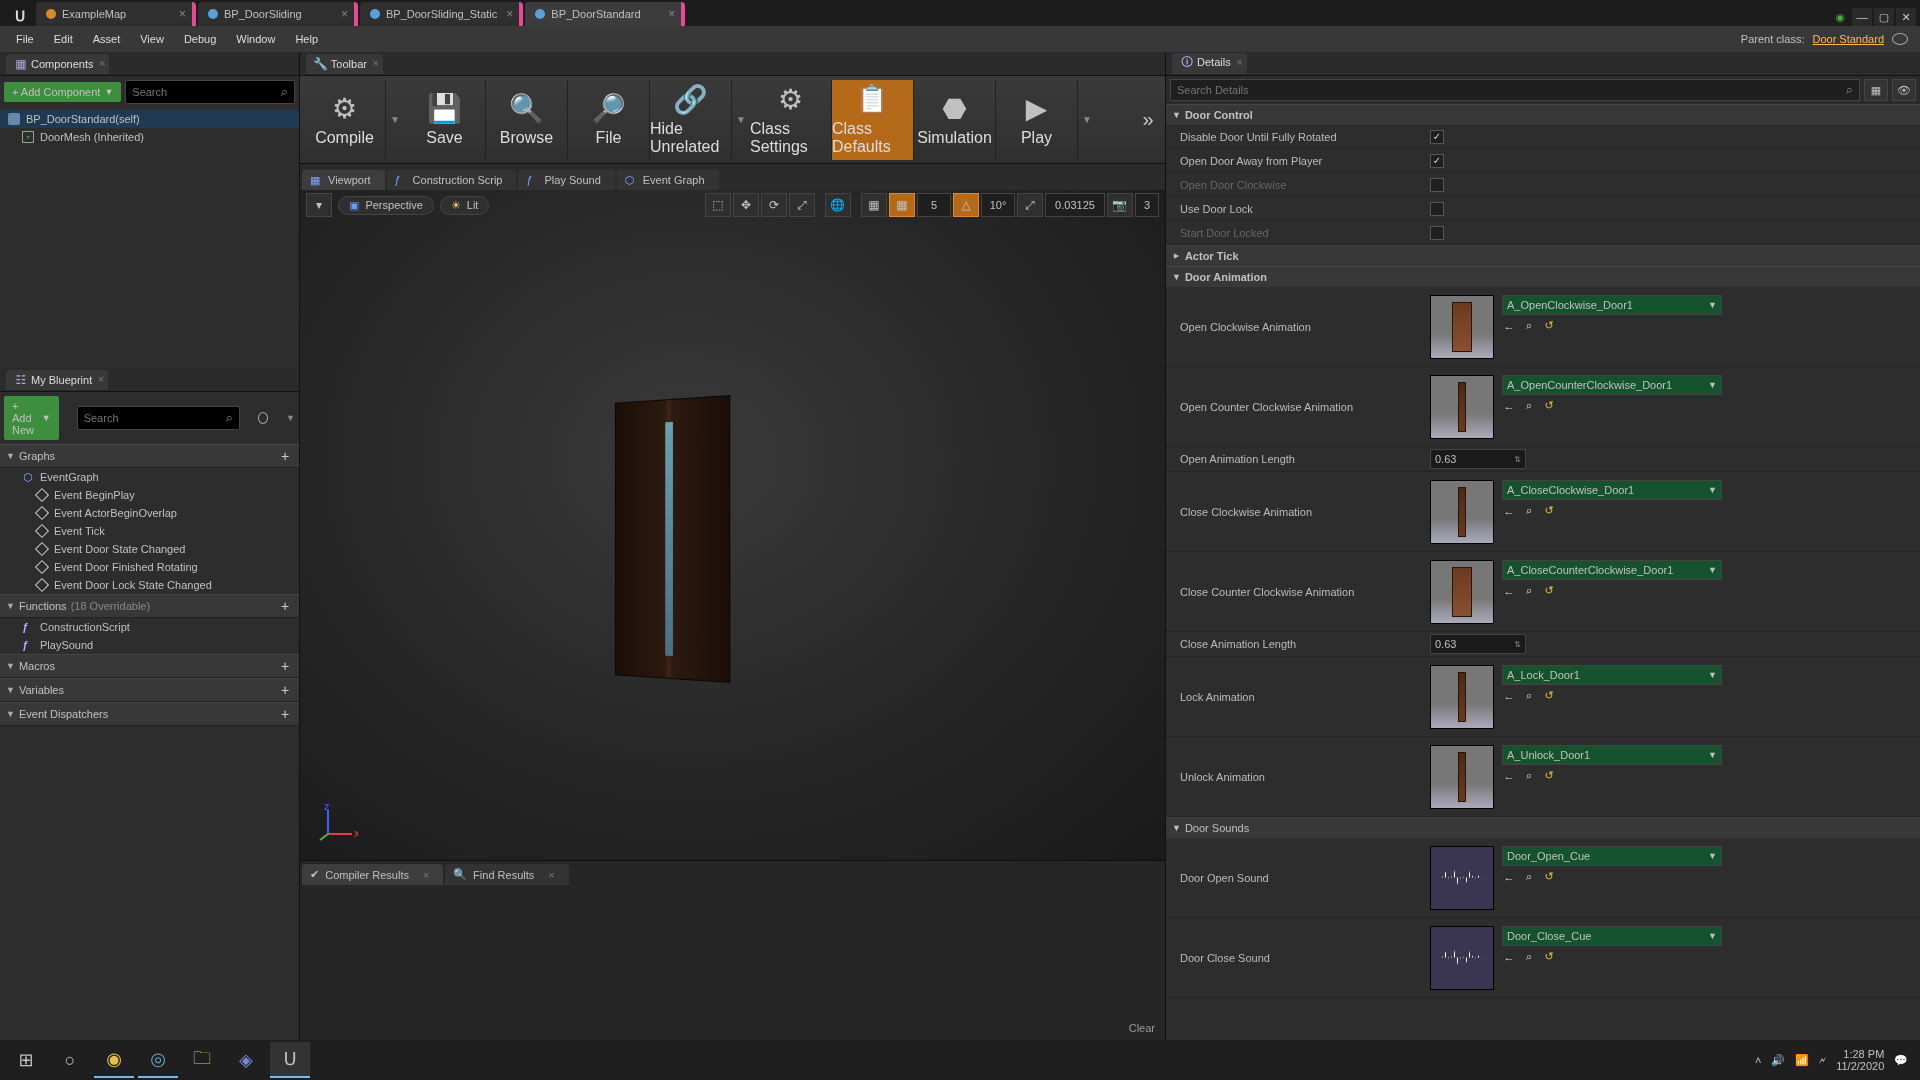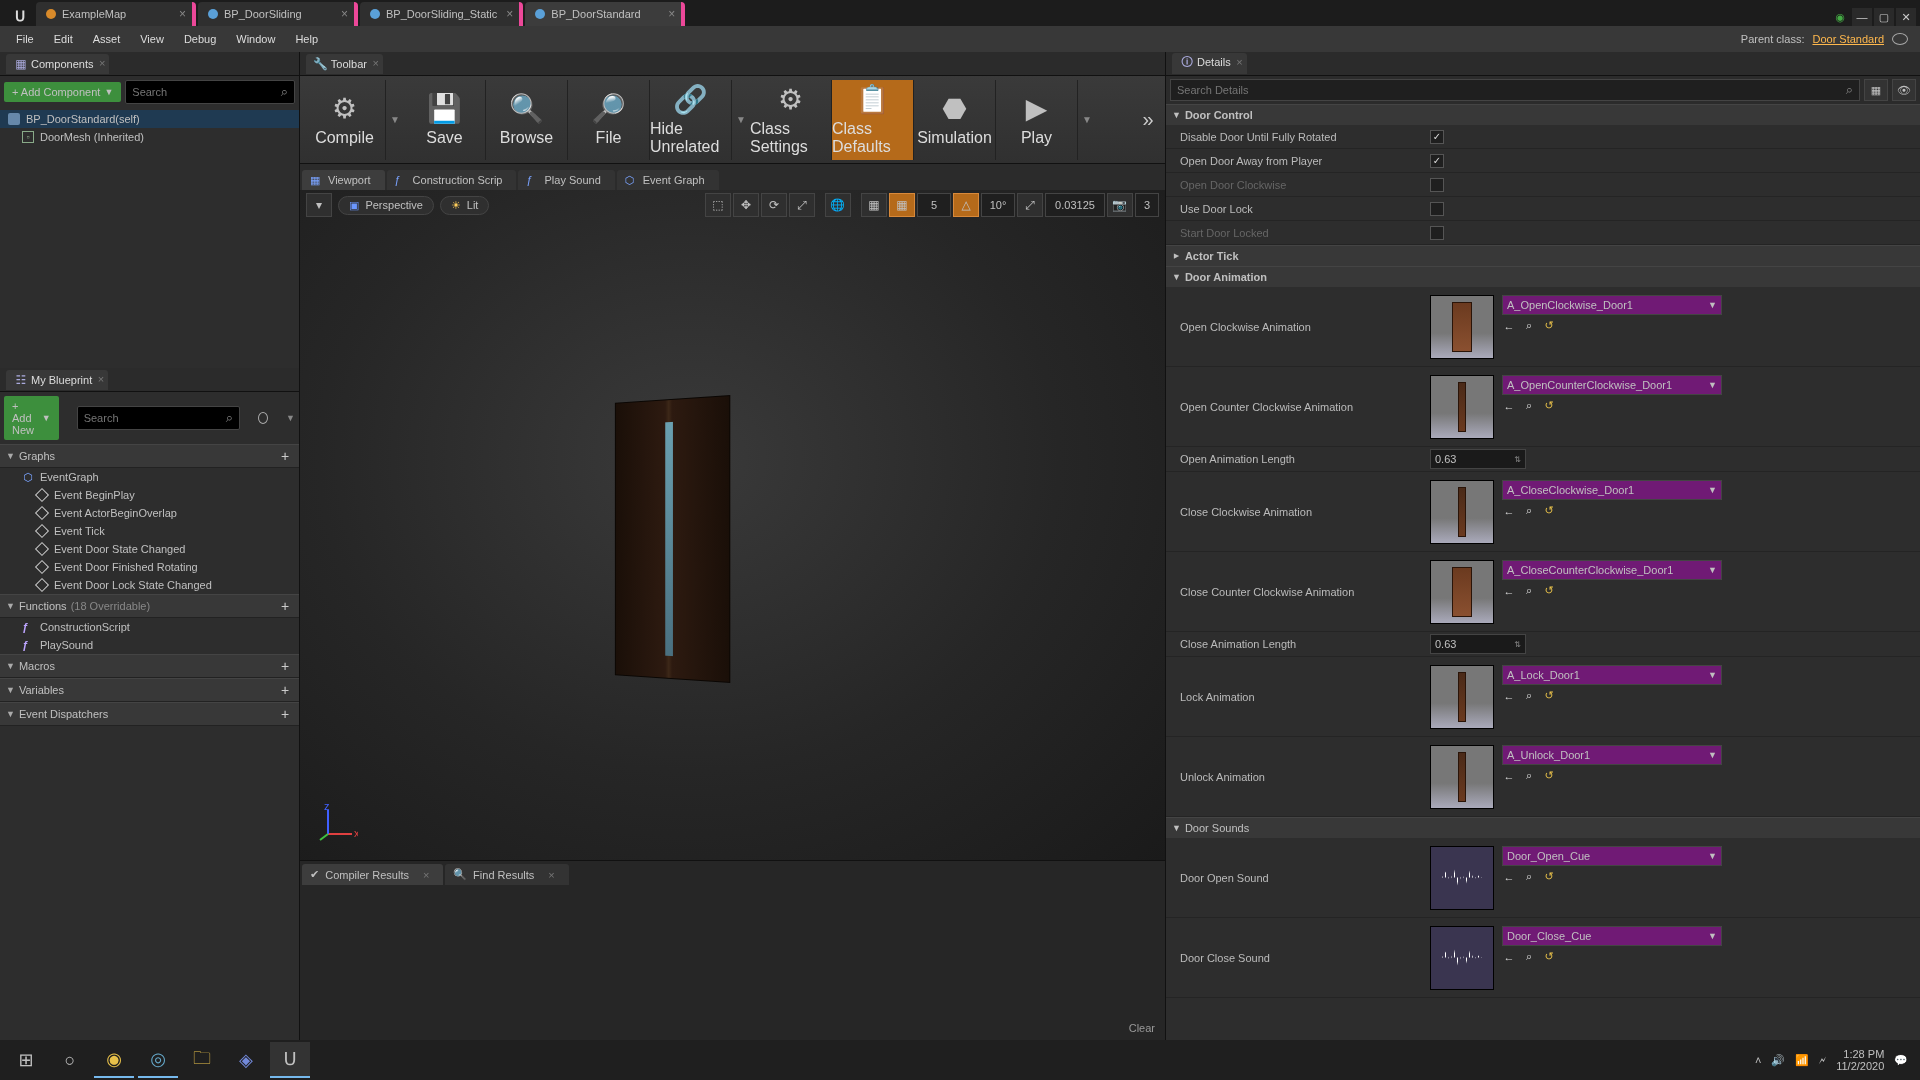--- a/index.html
+++ b/index.html
@@ -106,21 +106,21 @@
 
 .asset-row{display:flex;align-items:center;min-height:80px;border-bottom:1px solid #242424}
 .asset-label{width:258px;padding:4px 8px 4px 14px;color:#bbb}
 .asset-val{flex:1;padding:6px;display:flex;gap:8px}
 .thumb{width:64px;height:64px;background:linear-gradient(#777 60%,#aab 100%);border:1px solid #000;position:relative;display:flex;align-items:center;justify-content:center}
 .thumb.door-t::after{content:"";position:absolute;width:18px;height:48px;background:linear-gradient(#6b3a1f,#8a5030);border:1px solid #2a1408}
 .thumb.door-closed::after{content:"";position:absolute;width:6px;height:48px;background:linear-gradient(#4a2a18,#6b3a1f);border:1px solid #2a1408}
 .thumb.sound{background:#3a3550}
 .thumb.sound::after{content:"";position:absolute;width:40px;height:20px;background:repeating-linear-gradient(90deg,#fff 0 1px,transparent 1px 3px);clip-path:polygon(0 50%,10% 20%,20% 70%,30% 10%,40% 90%,50% 30%,60% 80%,70% 15%,80% 60%,90% 40%,100% 50%,100% 50%,0 50%)}
 .asset-ctrl{display:flex;flex-direction:column;gap:4px}
-.asset-dd{width:220px;height:20px;background:#701a75;border:1px solid #444;display:flex;align-items:center;padding:0 4px;justify-content:space-between;font-size:10px}
+.asset-dd{width:220px;height:20px;background:#14532d;border:1px solid #444;display:flex;align-items:center;padding:0 4px;justify-content:space-between;font-size:10px}
 .asset-btns{display:flex;gap:6px}
 .mini{width:14px;height:14px;display:flex;align-items:center;justify-content:center;font-size:11px;color:#ddd}
 
 .taskbar{height:40px;background:#1f1f1f;display:flex;align-items:center;padding:0 6px;gap:4px}
 .tb-item{width:40px;height:36px;display:flex;align-items:center;justify-content:center;font-size:18px}
 .tb-item.active{border-bottom:2px solid #76b9ed}
 .tray{margin-left:auto;display:flex;align-items:center;gap:10px;padding-right:6px}
 .clock{text-align:right;line-height:12px;font-size:11px}
 </style>
 </head>

